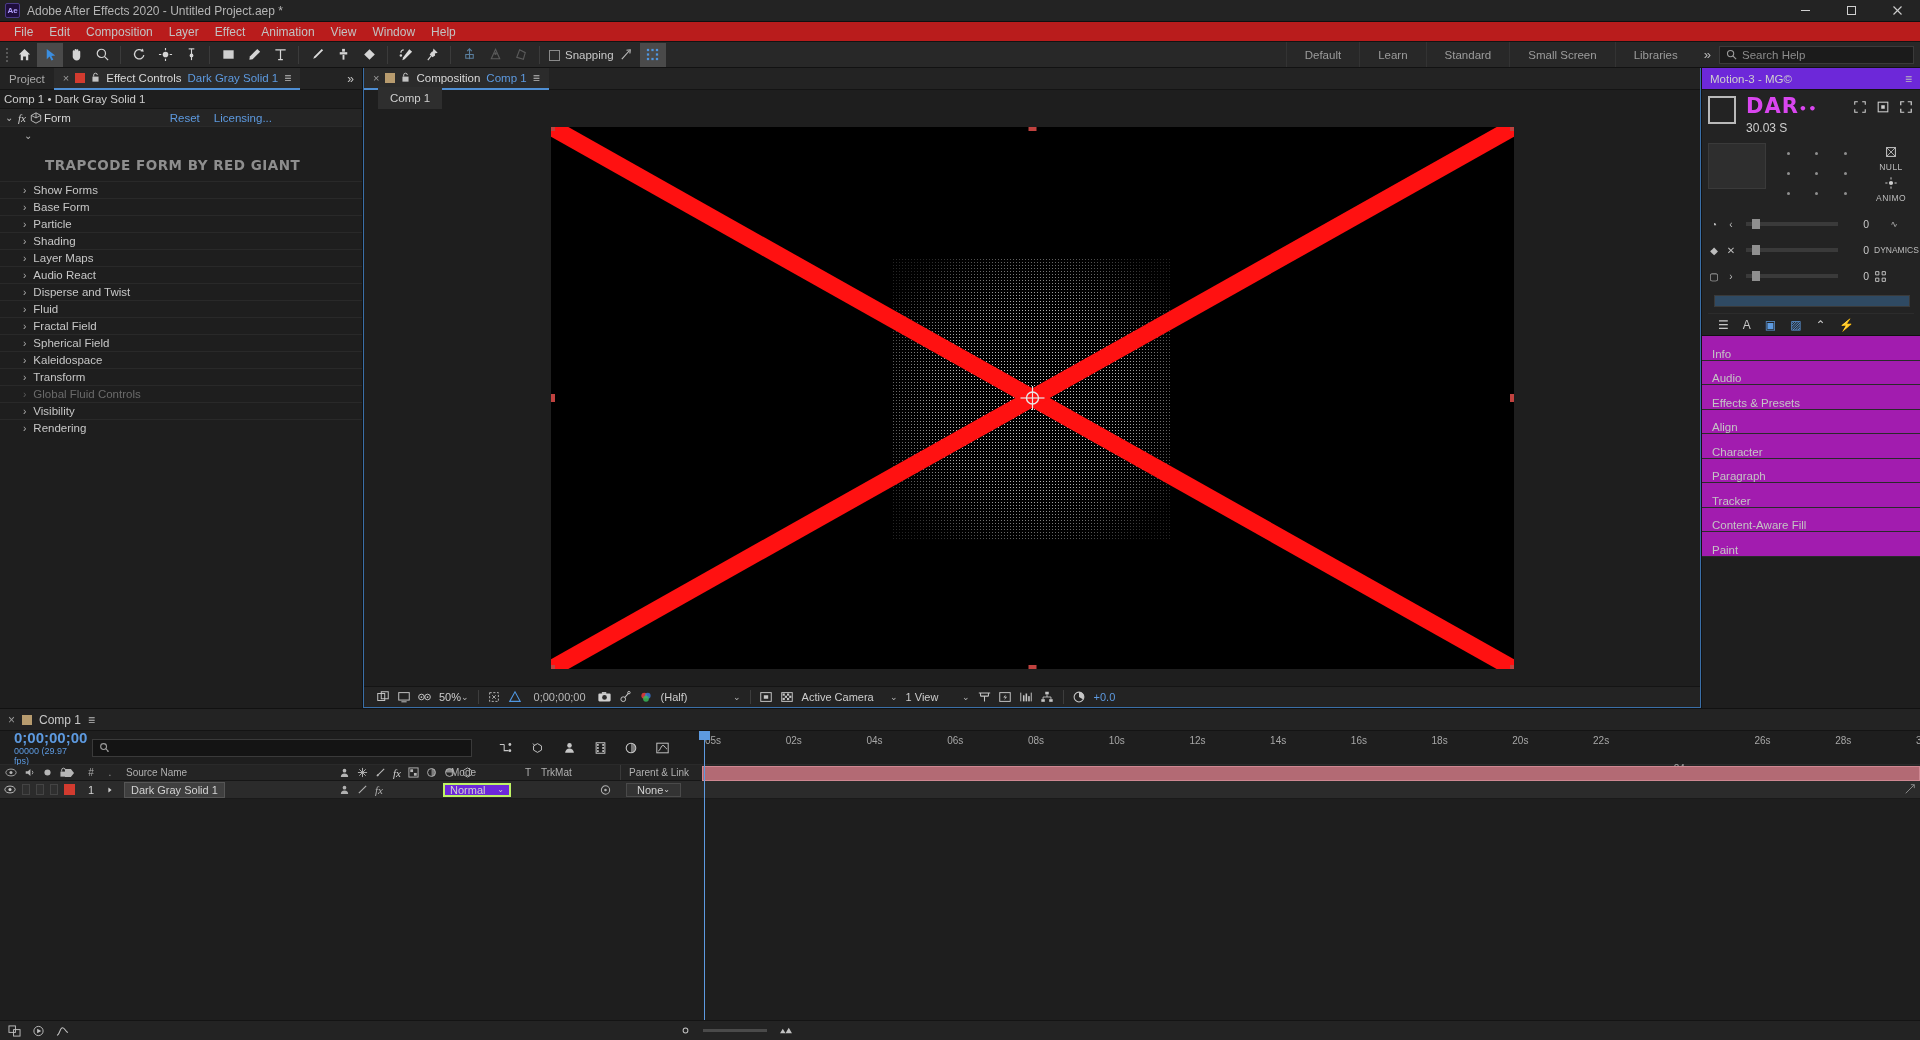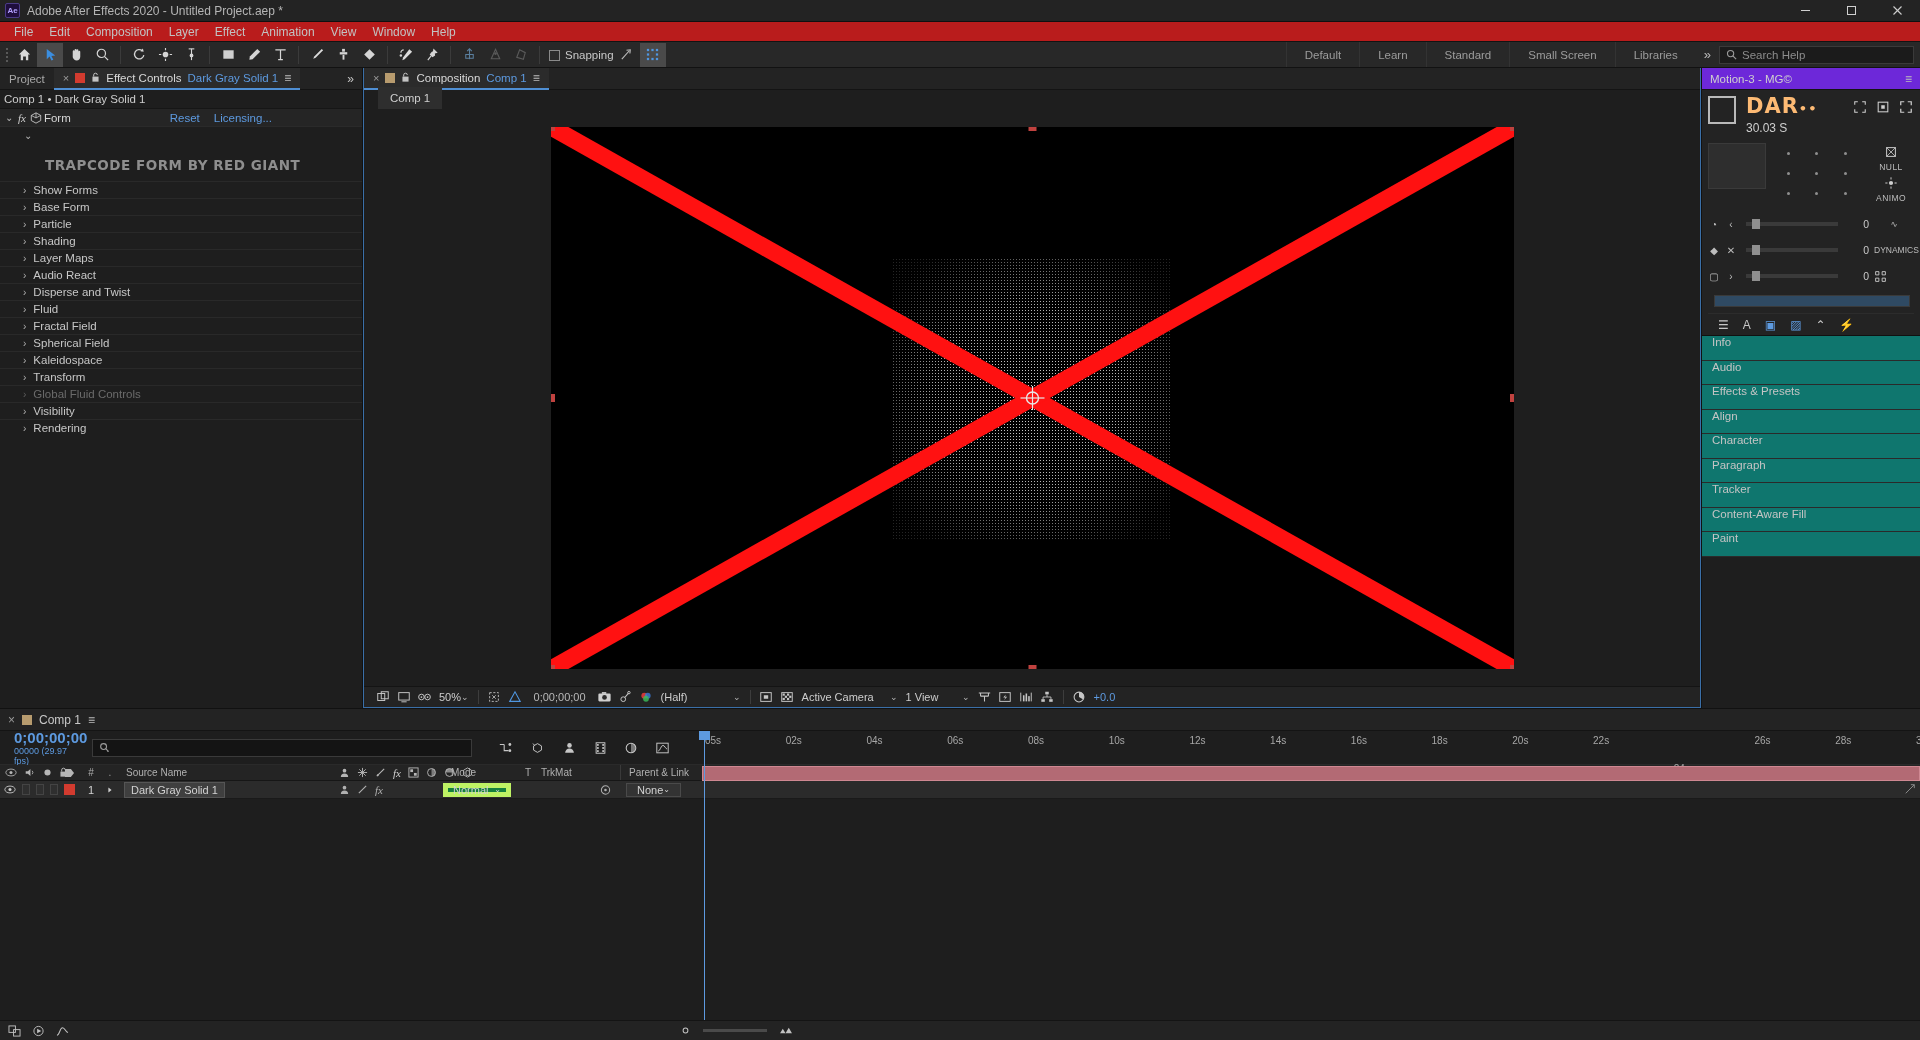--- a/index.html
+++ b/index.html
@@ -119,21 +119,21 @@
 
   
   .rightcol{ width:219px; background:#1e1e1e; display:flex; flex-direction:column;
     border-left:1px solid #111; }
   .mg-head{ height:22px; background:#6d28d9; display:flex; align-items:center;
     padding:0 8px; color:#cfcfcf; font-size:11.5px; border-bottom:1px solid #141414; }
   .mg-head .hamb{ margin-left:auto; }
   .mg-body{ background:#232323; padding:6px 6px 0 6px; }
   .mg-top{ display:flex; gap:10px; }
   .mg-sq{ width:28px; height:28px; border:2px solid #b9b9b9; background:transparent; }
-  .dar{ color:#fdba74; font-size:21px; font-weight:bold; letter-spacing:1px;
+  .dar{ color:#d946ef; font-size:21px; font-weight:bold; letter-spacing:1px;
     line-height:20px; font-family:"DejaVu Sans",sans-serif; }
   .dar-sub{ color:#cfcfcf; font-size:12px; margin-top:2px; }
   .mg-icons{ margin-left:auto; display:grid; grid-template-columns:repeat(3,1fr);
     gap:6px; padding-top:2px; }
   .mg-ic{ width:17px; height:17px; display:flex; align-items:center; justify-content:center;
     color:#cfcfcf; }
   .mg-mid{ display:flex; margin-top:8px; gap:8px; }
   .mg-thumb{ width:58px; height:46px; background:#2e2e2e; border:1px solid #3a3a3a; }
   .mg-dots{ flex:1; display:grid; grid-template-columns:repeat(3,1fr); grid-template-rows:repeat(3,1fr);
     justify-items:center; align-items:center; }
@@ -147,22 +147,22 @@
   .slider .knob{ position:absolute; left:6px; top:-3px; width:8px; height:10px; background:#8f8f8f; }
   .mg-val{ width:22px; text-align:right; color:#c9c9c9; font-size:10.5px; }
   .mg-side{ width:40px; text-align:center; color:#bdbdbd; font-size:8.5px; }
   .mg-bar{ height:12px; background:#2f4a63; margin:6px 4px 0 6px; border:1px solid #3a3a3a;}
   .mg-toolrow{ height:22px; display:flex; align-items:center; gap:14px;
     padding:0 10px; border-top:1px solid #2c2c2c; margin-top:6px; }
   .mg-toolrow .ti{ color:#c6c6c6; font-size:12px; }
   .mg-toolrow .ti.on{ color:#5d9ae0; }
 
   .stacklist{ flex:1; background:#1e1e1e; border-top:1px solid #111; }
-  .stack-item{ height:24.5px; display:flex; align-items:flex-start; padding-left:10px;
-    color:#c4c4c4; font-size:11.5px; border-bottom:1px solid #2a2a2a; background:#0f766e;}
+  .stack-item{ height:24.5px; display:flex; align-items:flex-end; padding-left:10px;
+    color:#c4c4c4; font-size:11.5px; border-bottom:1px solid #2a2a2a; background:#a21caf;}
 
   
   .timeline{ height:332px; background:#1e1e1e; display:flex; flex-direction:column;
     border-top:1px solid #111; flex:0 0 332px; }
   .tl-tabbar{ height:22px; background:#232323; display:flex; align-items:center; gap:7px;
     padding-left:8px; border-bottom:1px solid #141414; }
   .tl-ctrl{ height:34px; display:flex; align-items:center; padding-left:6px; gap:8px;
     border-bottom:1px solid #2a2a2a; }
   .tc{ color:#5d9ae0; font-size:15px; font-weight:bold; font-family:"Liberation Sans",sans-serif;}
   .tc-sub{ color:#5d9ae0; font-size:9px; }
@@ -1008,21 +1008,21 @@
               </svg>
           </span>
           <span>
             <svg width="11" height="11" viewBox="0 0 12 12">
                 <line x1="2" y1="10" x2="10" y2="2" stroke="#b0b0b0" stroke-width="1.2"></line>
               </svg>
           </span>
           <span class="fxlabel" style="color:#b0b0b0">fx</span>
         </div>
         <div class="hcell" style="width:75px">
-          <span style="display:flex;align-items:center;justify-content:space-between;width:68px;background:#15803d;border:5px solid #bef264;padding:0 5px;height:14px">
+          <span style="display:flex;align-items:center;justify-content:space-between;width:68px;background:#6d28d9;border:2px solid #bef264;padding:0 5px;height:14px">
             <span>Normal</span>
             <span style="font-size:8px">⌄</span>
           </span>
         </div>
         <div class="hcell" style="width:20px"></div>
         <div class="hcell" style="width:82px;justify-content:flex-end;padding-right:8px">
           <svg width="13" height="12" viewBox="0 0 14 13">
               <circle cx="7" cy="6.5" r="4.5" fill="none" stroke="#b0b0b0" stroke-width="1.1"></circle>
               <circle cx="7" cy="6.5" r="1.4" fill="#b0b0b0"></circle>
             </svg>

